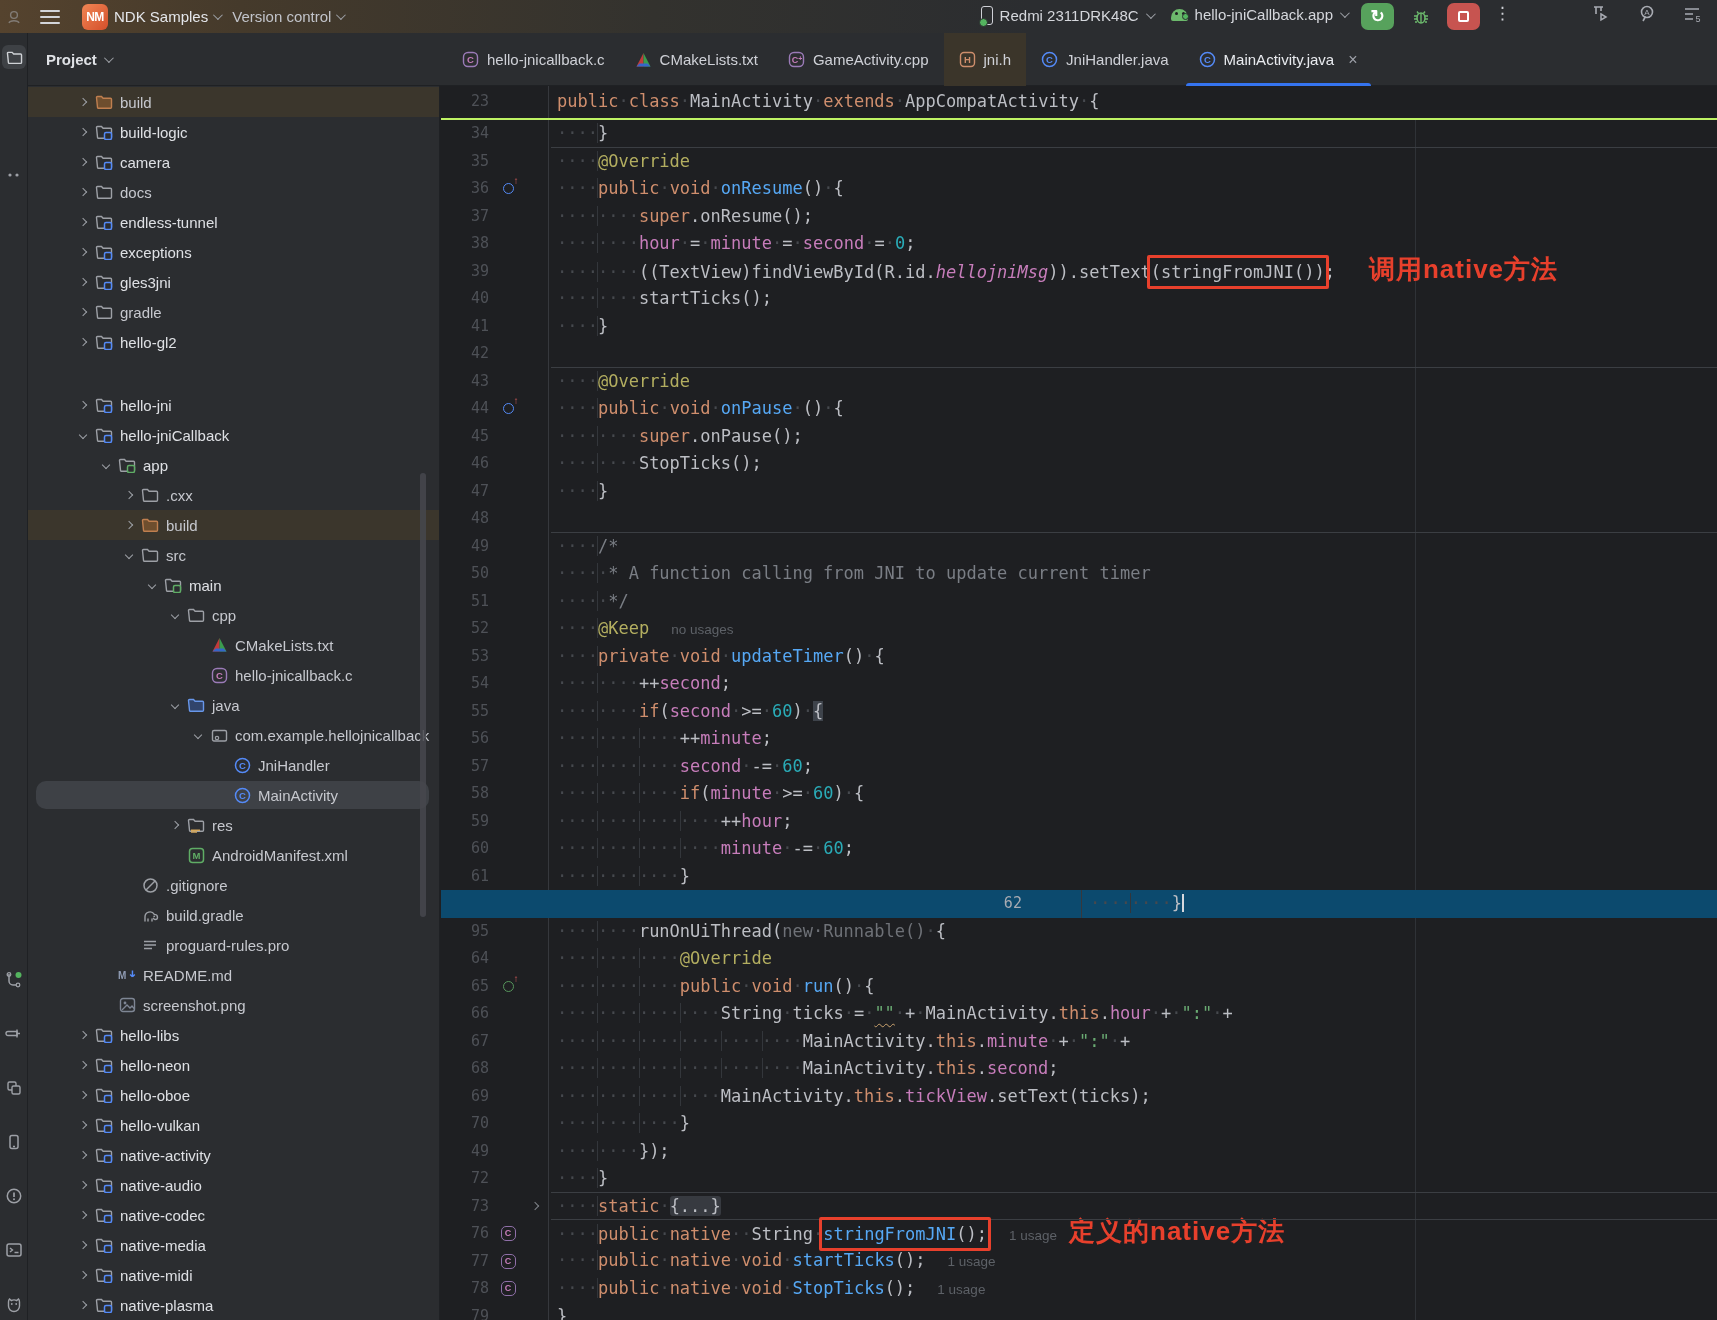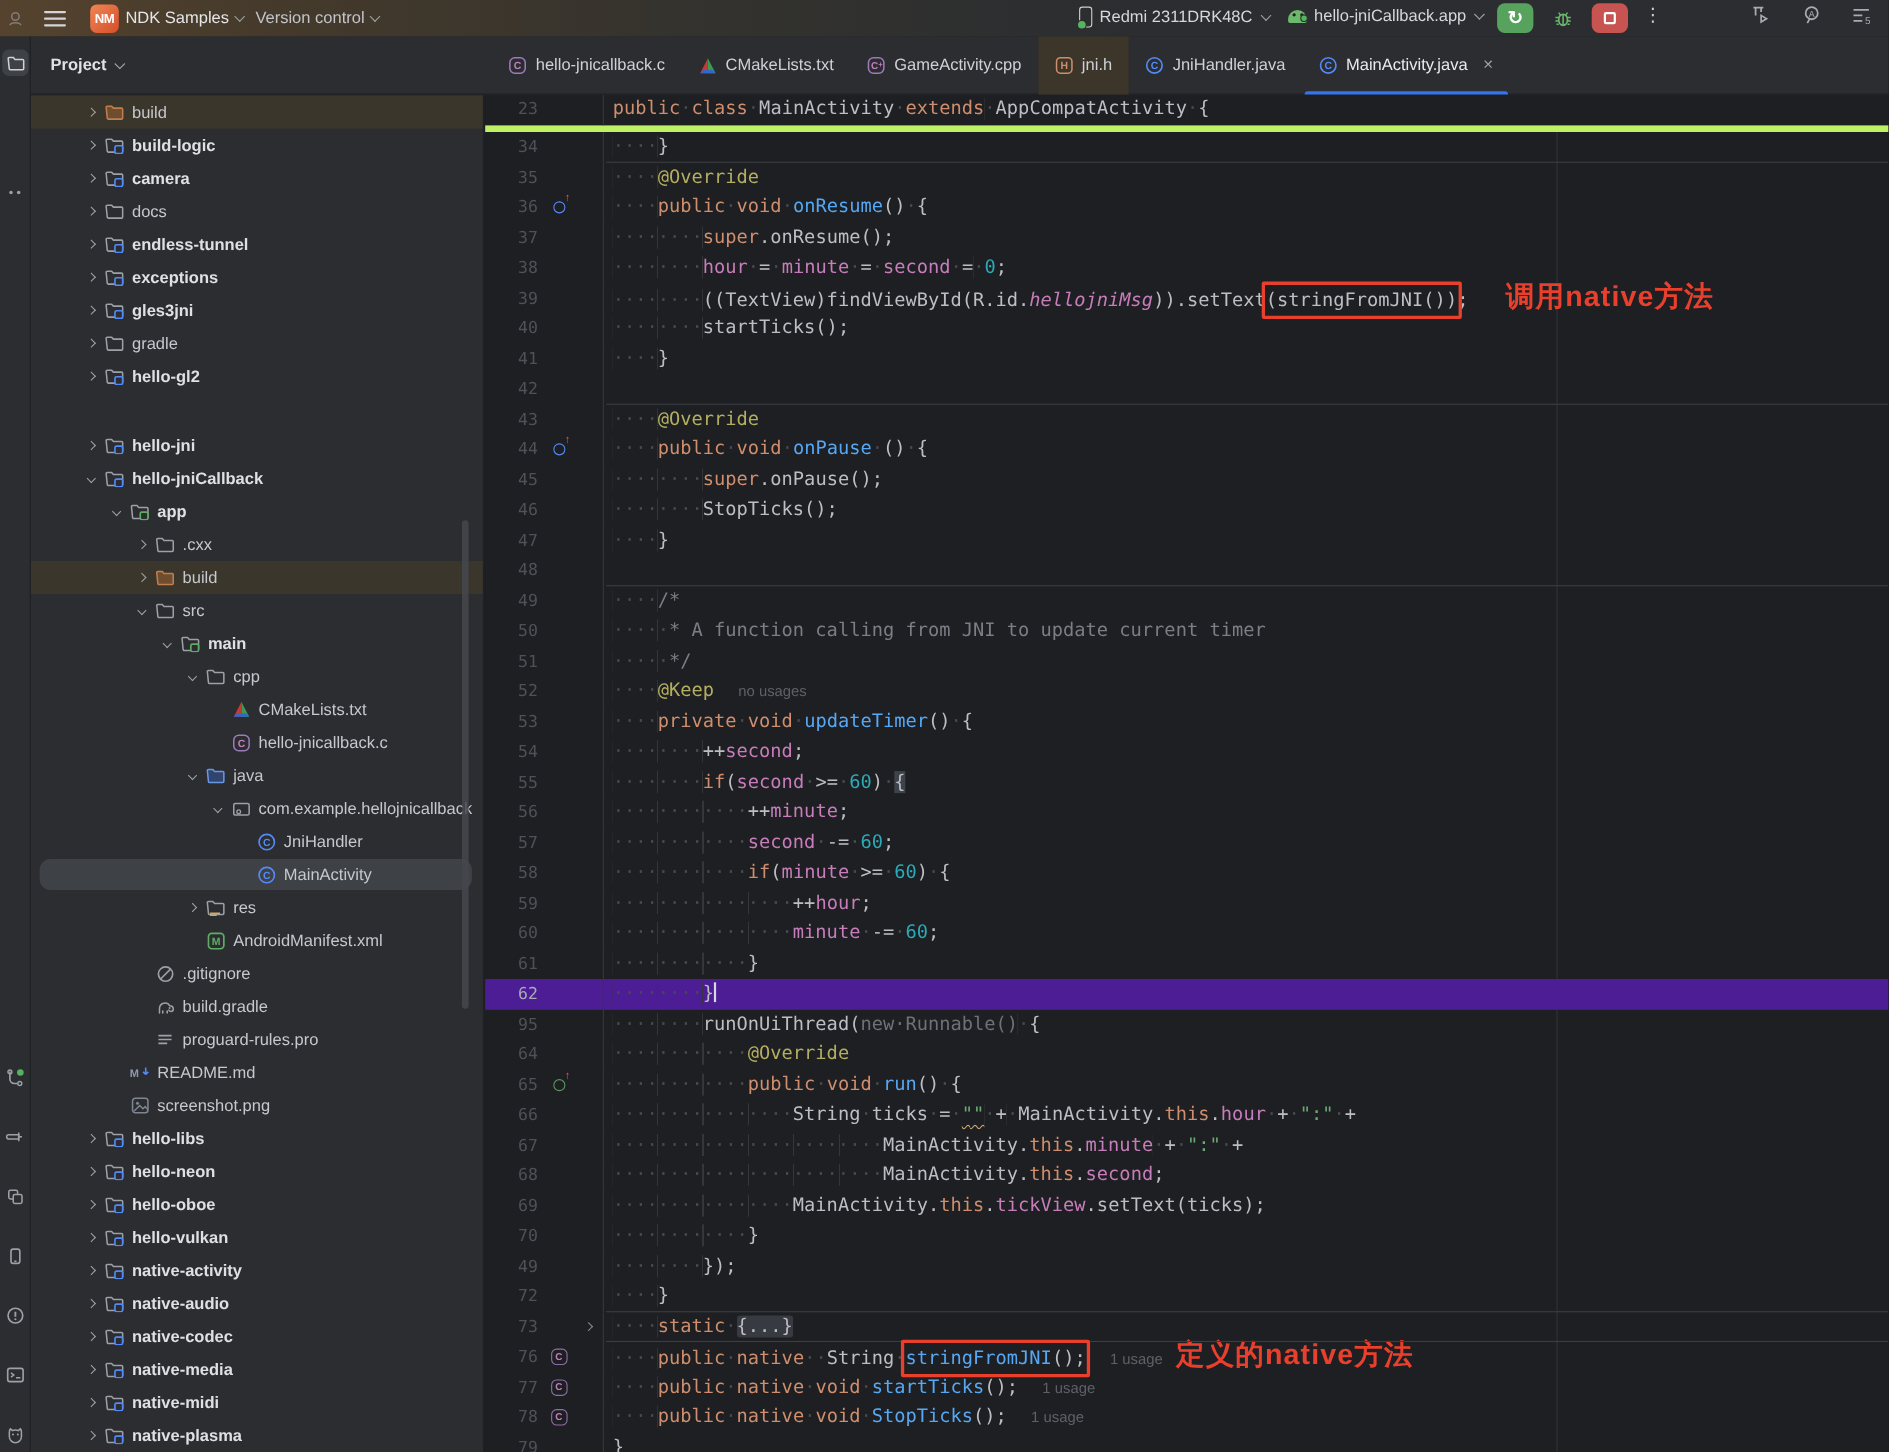--- a/index.html
+++ b/index.html
@@ -59,29 +59,29 @@
   .trow.hl-row { background:#3B362C; }
   .trow.hl-sel::before { content:''; position:absolute; left:8px; right:10px; top:1px; bottom:1px; background:#3E4146; border-radius:10px; }
   .trow > * { position:relative; }
   .tchev { width:22px; height:16px; display:inline-flex; align-items:center; justify-content:center; flex:none; }
   .tchev i { width:6px; height:6px; border-right:1.6px solid #9DA0A6; border-bottom:1.6px solid #9DA0A6; display:inline-block; }
   .tchev.r i { transform:rotate(-45deg); }
   .tchev.d i { transform:rotate(45deg); }
   .ticn { width:20px; height:18px; display:inline-flex; align-items:center; justify-content:center; margin-right:6px; flex:none; }
   .ticn svg { display:block; }
   .tlabel { font-size:15px; color:#C6C8CE; }
-  .tlabel.b { font-weight:700; color:#DEE0E4; }
+  .tlabel.b { font-weight:400; color:#DEE0E4; }
   #tree-scrollbar { position:absolute; right:13px; top:387px; width:6px; height:444px; background:#46484D; border-radius:3px; opacity:.85; }
 
   
   #editor { position:absolute; left:441px; top:86px; right:0; bottom:0; background:#1E1F22; overflow:hidden; }
   #rightguide { position:absolute; left:974px; top:0; bottom:0; width:1px; background:#2F3237; }
   .code-line { height:27.5px; display:flex; align-items:center; position:relative; white-space:pre; }
-  .code-line.sticky { height:34px; border-bottom:6px solid #bef264; background:#1E1F22; position:relative; z-index:3; }
-  .code-line.cur { background:#4c1d95; }
+  .code-line.sticky { height:34px; border-bottom:2px solid #bef264; background:#1E1F22; position:relative; z-index:3; }
+  .code-line.cur { background:#0c4a6e;justify-content:center; }
   .code-line.sep::before { content:''; position:absolute; left:110px; right:0; top:-1px; height:1px; background:#3B3E43; }
   .ln { width:54px; text-align:right; padding-right:6px; color:#4E5157; font:15px/27.5px "DejaVu Sans Mono",monospace; flex:none; }
   .cur .ln { color:#A8ABB2; }
   .mk { width:26px; display:flex; align-items:center; justify-content:center; flex:none; }
   .fd { width:28px; display:flex; align-items:center; justify-content:center; flex:none; border-right:1px solid #36383D; align-self:stretch; }
   .fd i.fdch { width:6px; height:6px; border-right:1.6px solid #7F838A; border-bottom:1.6px solid #7F838A; transform:rotate(-45deg); }
   .code { font:17px/27.5px "DejaVu Sans Mono",monospace; padding-left:8px; color:#BCBEC4; }
 
   .tk-w { color:#46494E; background-image:repeating-linear-gradient(to right, transparent 0 40.3px, #33363B 40.3px 41.3px); }
   .tk-k { color:#CF8E6D; }

